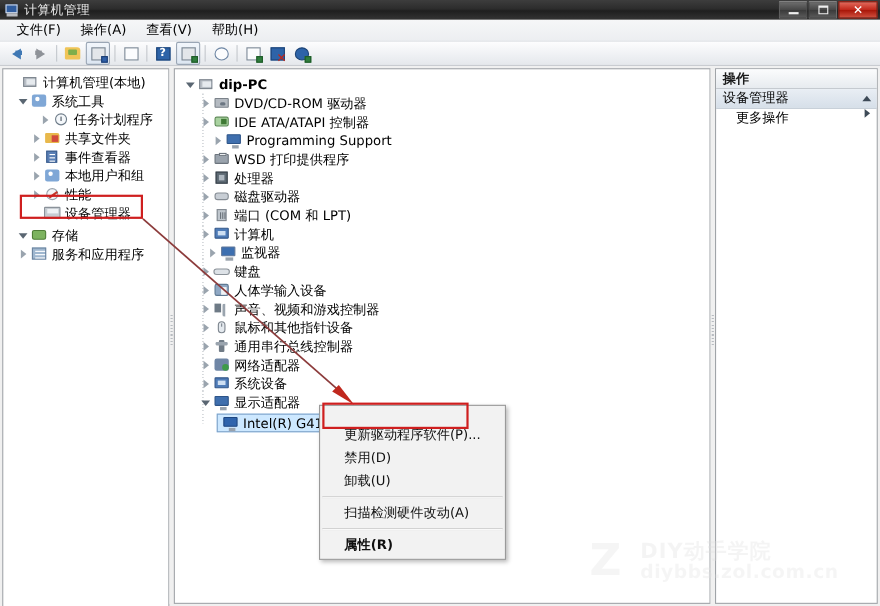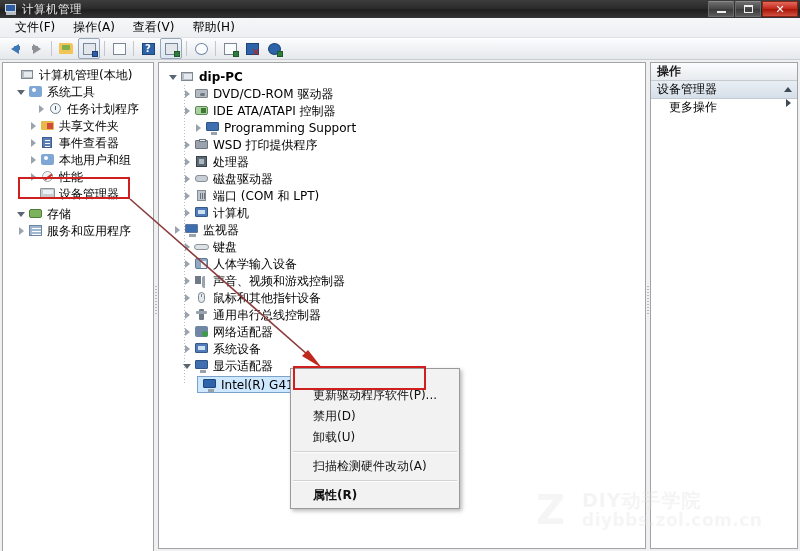--- a/index.html
+++ b/index.html
@@ -468,21 +468,21 @@
         </div>
         <div class="trow" style="padding-left:22px;">
           <span class="exp">
               <i class="tri"></i>
             </span>
           <span class="ico">
               <i class="i-sys"></i>
             </span>
           <span class="lbl">计算机</span>
         </div>
-        <div class="trow" style="padding-left:12px;">
+        <div class="trow" style="padding-left:28px;">
           <span class="exp">
               <i class="tri"></i>
             </span>
           <span class="ico">
               <i class="i-monitor"></i>
             </span>
           <span class="lbl">监视器</span>
         </div>
         <div class="trow" style="padding-left:22px;">
           <span class="exp">

